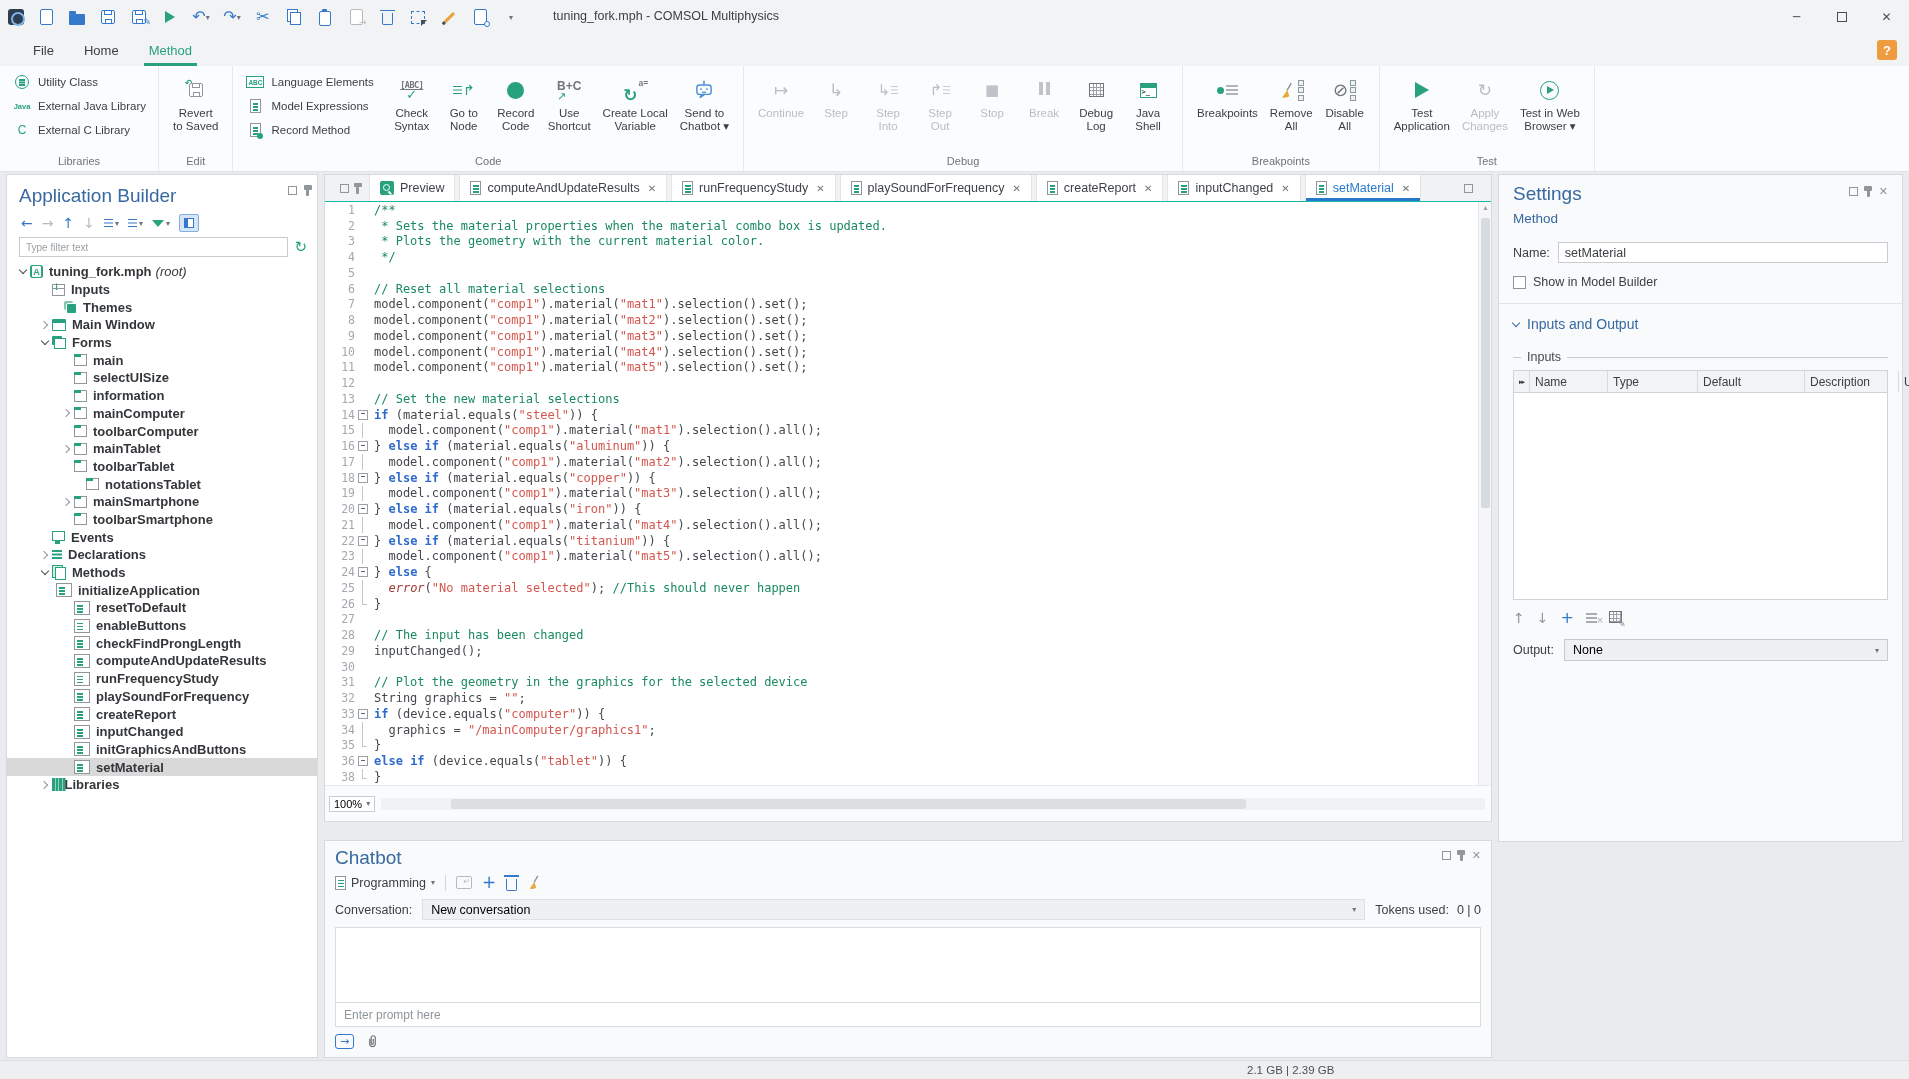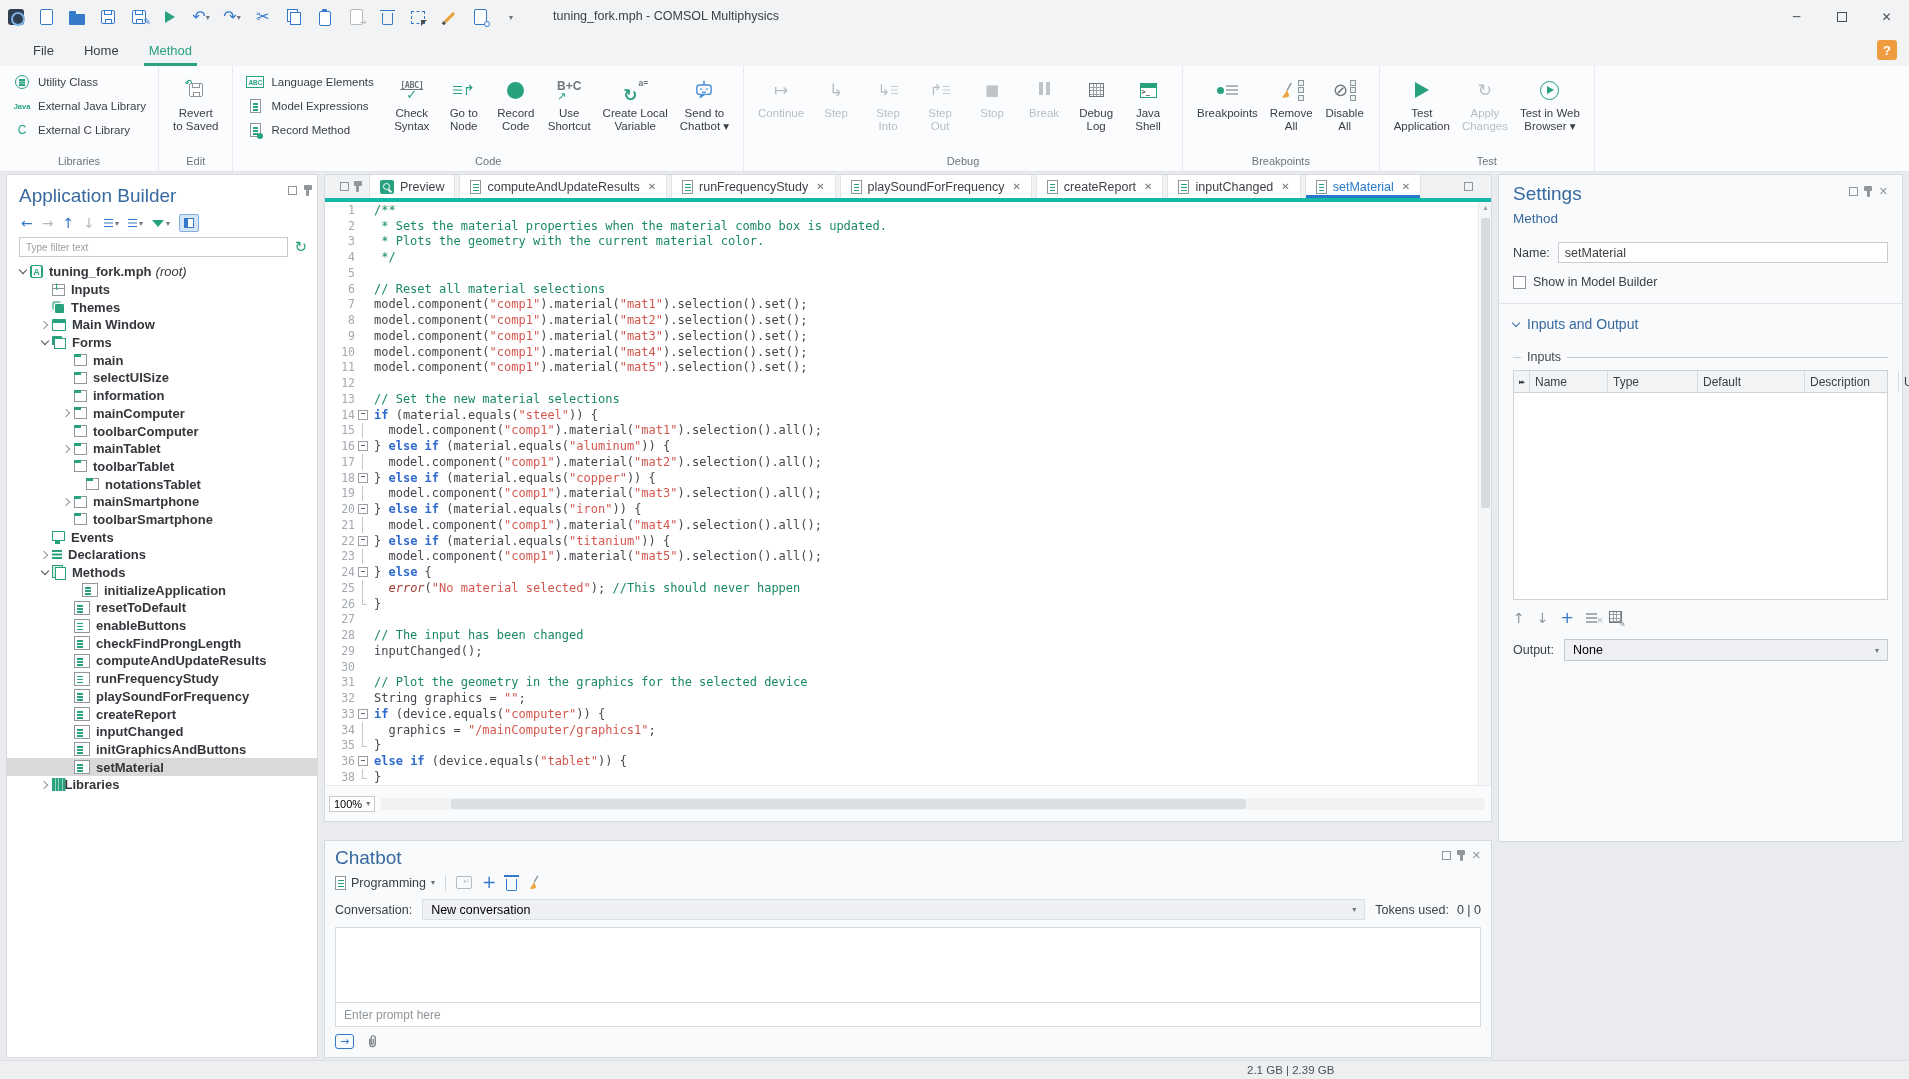--- a/index.html
+++ b/index.html
@@ -146,21 +146,21 @@
   .i-lib{display:inline-block;width:2.5px;height:13px;background:var(--teal);box-shadow:3.5px 0 0 var(--teal),7px 0 0 var(--teal),10.5px 0 0 var(--teal);margin-right:10px;}
   .i-preview{position:relative;display:inline-block;width:14px;height:14px;background:var(--teal);border-radius:2px;flex:none;}
   .i-preview::after{content:"";position:absolute;left:3px;top:3px;width:5px;height:5px;border:1.5px solid #fff;border-radius:50%;}
   .i-preview::before{content:"";position:absolute;right:2px;bottom:2px;width:4px;height:1.5px;background:#fff;transform:rotate(45deg);}
   .i-pin{position:relative;width:3px;height:7px;background:#8f969c;display:inline-block;border-radius:1px;margin-top:4px;}
   .i-pin::before{content:"";position:absolute;top:-4px;left:-2.5px;width:8px;height:4.5px;background:#8f969c;border-radius:1px;}
   .i-float{width:9px;height:9px;border:1.2px solid #8f969c;display:inline-block;}
 
   
   .editor{position:absolute;left:324px;top:174px;width:1168px;height:648px;background:#fff;border:1px solid var(--bd);}
-  .tabbar{height:27px;background:#f0f2f4;border-bottom:4px solid #14b8a6;display:flex;align-items:stretch;}
+  .tabbar{height:27px;background:#f0f2f4;border-bottom:1px solid #14b8a6;display:flex;align-items:stretch;}
   .tabctl{display:flex;align-items:center;gap:7px;padding:0 10px 0 8px;}
   .etab{display:flex;align-items:center;gap:6px;padding:0 10px;background:#fff;border-right:1px solid #e2e4e7;border-left:1px solid #e2e4e7;margin-right:4px;font-size:12.5px;color:#3f4348;cursor:pointer;position:relative;white-space:nowrap;}
   .etab.act{color:var(--abl);}
   .etab.act::after{content:"";position:absolute;left:0;right:0;bottom:0;height:3px;background:var(--abl);}
   .etab .x{font-size:10px;color:#6f7478;margin-left:2px;font-family:"DejaVu Sans",sans-serif;}
   .tabbar-right{margin-left:auto;display:flex;align-items:center;gap:8px;padding-right:10px;}
   .codewrap{position:absolute;left:0;top:27px;right:13px;bottom:20px;overflow:hidden;background:#fff;}
   .cl{display:flex;height:15.75px;align-items:center;}
   .ln{width:30px;text-align:right;color:#a3a9af;font:11.5px "DejaVu Sans Mono",monospace;flex:none;}
   .fold{width:15px;height:100%;position:relative;flex:none;}
@@ -645,21 +645,21 @@
           <span class="i-root">A</span>
         </span>
         <span class="tlabel">tuning_fork.mph</span>
         <span class="tsuffix">(root)</span>
       </div>
       <div class="trow" style="padding-left: 30px;">
         <span class="chev "></span>
         <span class="ti i-inputs"></span>
         <span class="tlabel">Inputs</span>
       </div>
-      <div class="trow" style="padding-left: 30px;">
+      <div class="trow" style="padding-left: 42px;">
         <span class="chev "></span>
         <span class="ti i-themes"></span>
         <span class="tlabel">Themes</span>
       </div>
       <div class="trow" style="padding-left: 30px;">
         <span class="chev closed"></span>
         <span class="ti i-window"></span>
         <span class="tlabel">Main Window</span>
       </div>
       <div class="trow" style="padding-left: 30px;">
@@ -725,21 +725,21 @@
       <div class="trow" style="padding-left: 30px;">
         <span class="chev closed"></span>
         <span class="ti i-decl"></span>
         <span class="tlabel">Declarations</span>
       </div>
       <div class="trow" style="padding-left: 30px;">
         <span class="chev open"></span>
         <span class="ti i-methods"></span>
         <span class="tlabel">Methods</span>
       </div>
-      <div class="trow" style="padding-left: 60px;">
+      <div class="trow" style="padding-left: 34px;">
         <span class="chev "></span>
         <span class="ti i-method"></span>
         <span class="tlabel">initializeApplication</span>
       </div>
       <div class="trow" style="padding-left: 52px;">
         <span class="chev "></span>
         <span class="ti i-method"></span>
         <span class="tlabel">resetToDefault</span>
       </div>
       <div class="trow" style="padding-left: 52px;">

